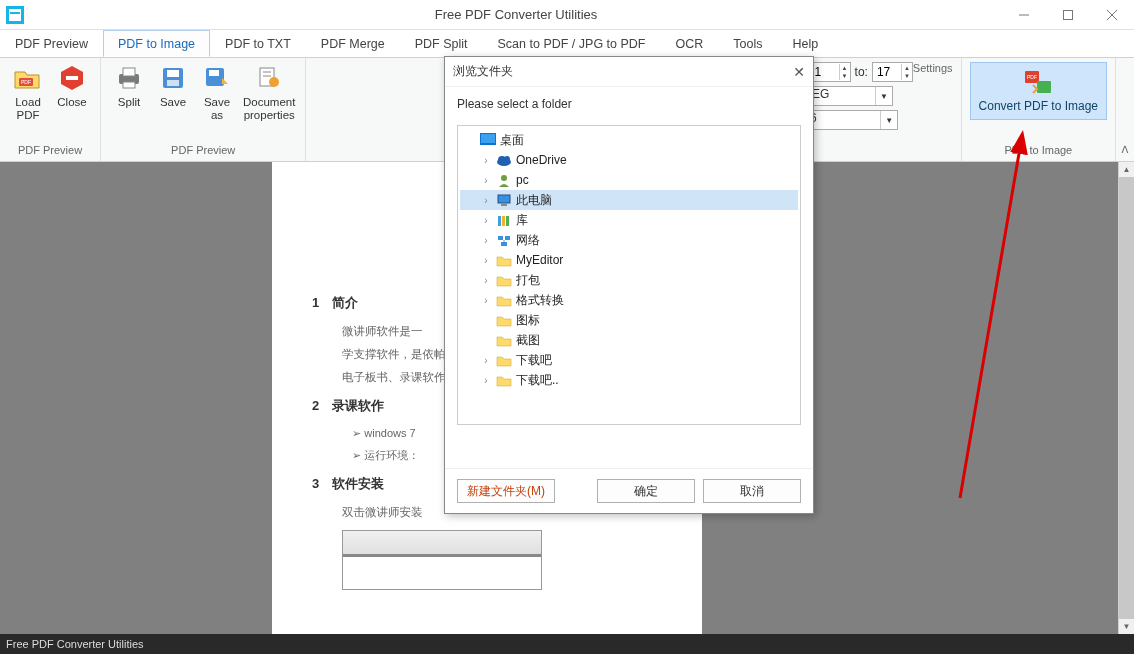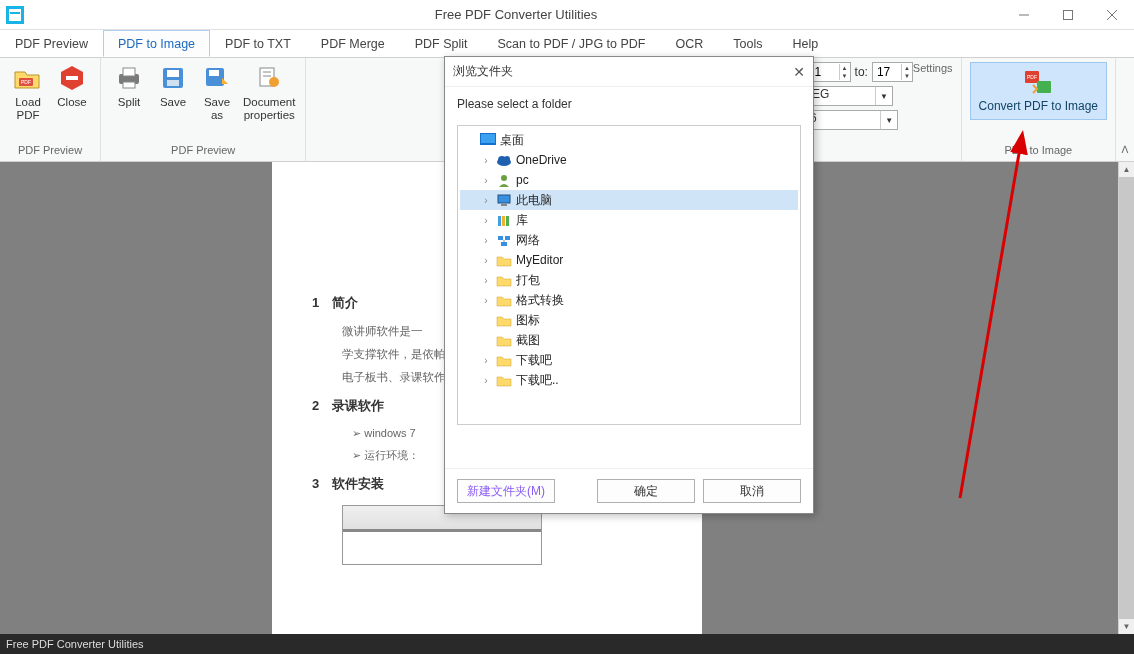--- a/index.html
+++ b/index.html
@@ -46,21 +46,21 @@
 .dialog .dtitle .close { margin-left: auto; font-size: 14px; color: #555; }
 .dialog .dbody { flex: 1; padding: 10px 12px; overflow: auto; }
 .dialog .prompt { margin-bottom: 14px; color: #333; font-size: 12px; }
 .tree { border: 1px solid #ccc; height: 300px; overflow: auto; padding: 4px 2px; }
 .tree-row { display: flex; align-items: center; height: 20px; font-size: 12px; color: #222; gap: 4px; padding-left: 4px; }
 .tree-row.sel { background: #d0e4f7; }
 .tree-row .expander { width: 12px; text-align: center; color: #888; font-size: 10px;}
 .tree-row .fico { width: 16px; height: 14px; display: flex; align-items:center; justify-content:center; }
 .dialog .dbtns { display: flex; gap: 8px; padding: 10px 12px; justify-content: flex-start; border-top: 1px solid #eee; }
 .dialog .dbtns button { width: 98px; height: 24px; background: #fdfdfd; border: 1px solid #b0b0b0; font-size: 12px; color: #333; }
-.dialog .dbtns button.disabled { color: #8b5cf6; }
+.dialog .dbtns button.disabled { color: #c2410c; }
 .arrow-annot { position: absolute; z-index: 200; pointer-events: none; }
 .ribbon-expander { width: 18px; display:flex; align-items:flex-end; justify-content:center; padding-bottom:6px; color:#666; font-size:10px; }
 svg { display: block; }
 </style>
 </head>
 <body>
 
 <div class="titlebar">
   <div class="icon">
     <svg width="18" height="18">
@@ -242,20 +242,21 @@
   <div class="page-wrap">
     <div class="page">
       <div class="item"><span class="num">1</span><b>简介</b></div>
       <p>微讲师软件是一</p>
       <p>学支撑软件，是依帕</p>
       <p>电子板书、录课软作</p>
       <div class="item"><span class="num">2</span><b>录课软作</b></div>
       <div class="sub">➢ <span>windows 7</span></div>
       <div class="sub">➢ <span>运行环境：</span></div>
       <div class="item"><span class="num">3</span><b>软件安装</b></div>
+      <p>双击微讲师安装</p>
       <div class="pageimg"></div>
     </div>
   </div>
   <div style="flex:1;"></div>
   <div class="scrollbar-v">
     <div class="btn">▲</div>
     <div class="thumb"></div>
     <div class="btn">▼</div>
   </div>
 </div>

